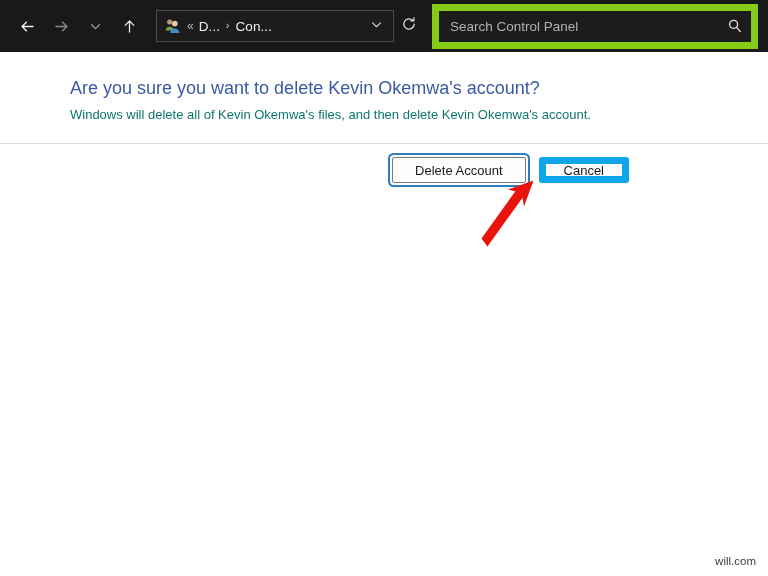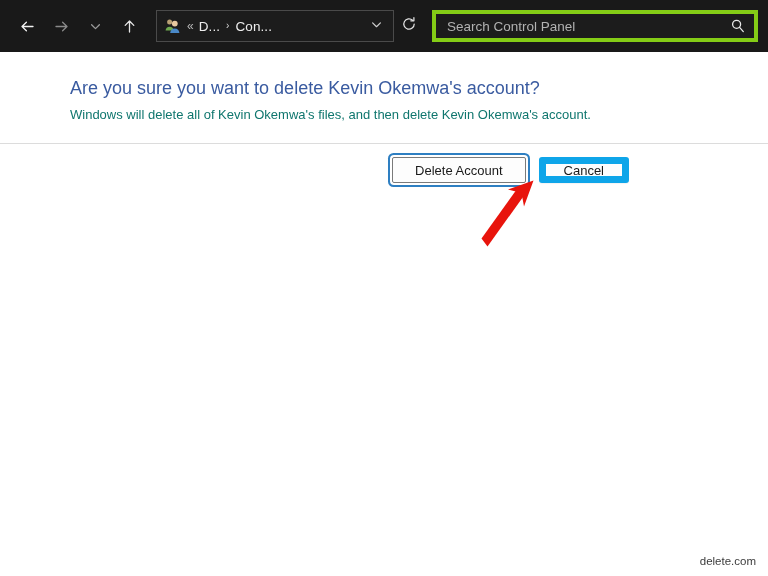--- a/index.html
+++ b/index.html
@@ -101,22 +101,22 @@
     align-items: center;
     justify-content: center;
     color: #e2e2e2;
     flex: 0 0 auto;
   }
 
   
   .searchbox {
     margin-left: 8px;
     flex: 1 1 auto;
-    height: 32px;
-    border: 4px solid #84cc16;
+    height: 45px;
+    border: 7px solid #84cc16;
     background: #1c1c1c;
     display: flex;
     align-items: center;
     box-sizing: border-box;
     padding: 0 8px 0 11px;
   }
   .search-input {
     flex: 1 1 auto;
     background: transparent;
     border: none;
@@ -323,13 +323,13 @@
   </div>
 
   <svg class="annotation-arrow" viewBox="0 0 768 524">
     <g fill="#e8140c" stroke="none">
       <path d="M487.5 194.5 L525.5 141.5 L519.5 133.5 L481.5 186.5 Z"></path>
       <path d="M533.5 128.5 L508.0 137.5 L521.5 141.0 L524.0 154.5 Z"></path>
     </g>
   </svg>
 </div>
 
-<div class="watermark">delete.com</div>
+<div class="watermark">will.com</div>
 
 </body></html>

